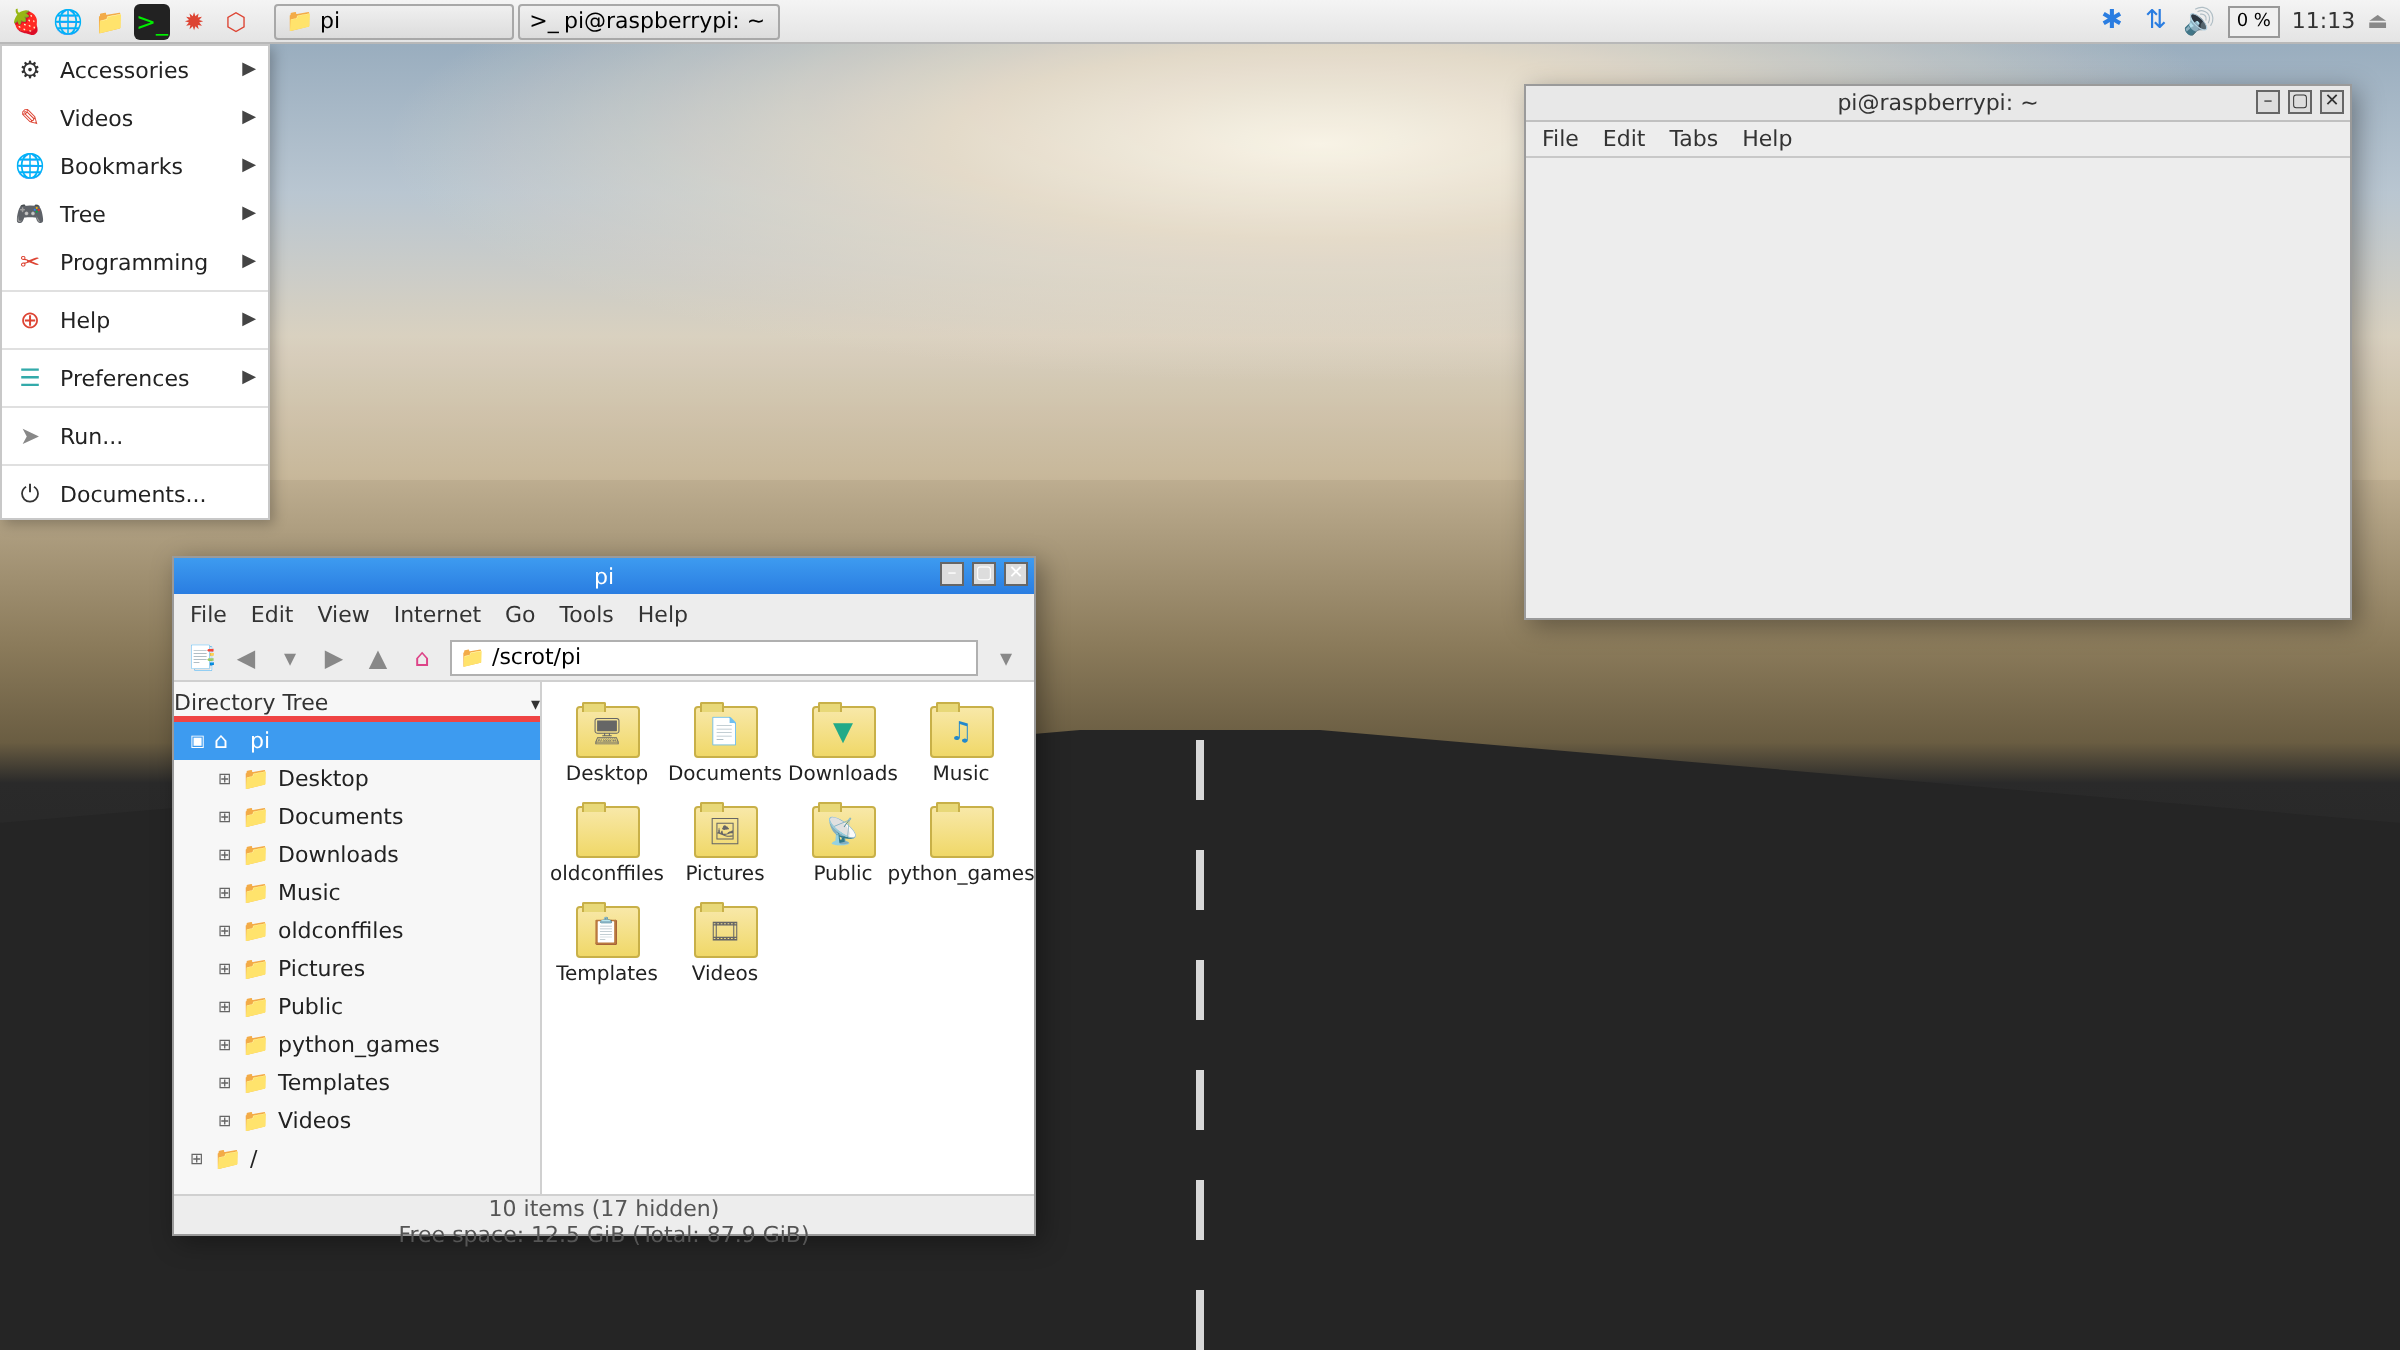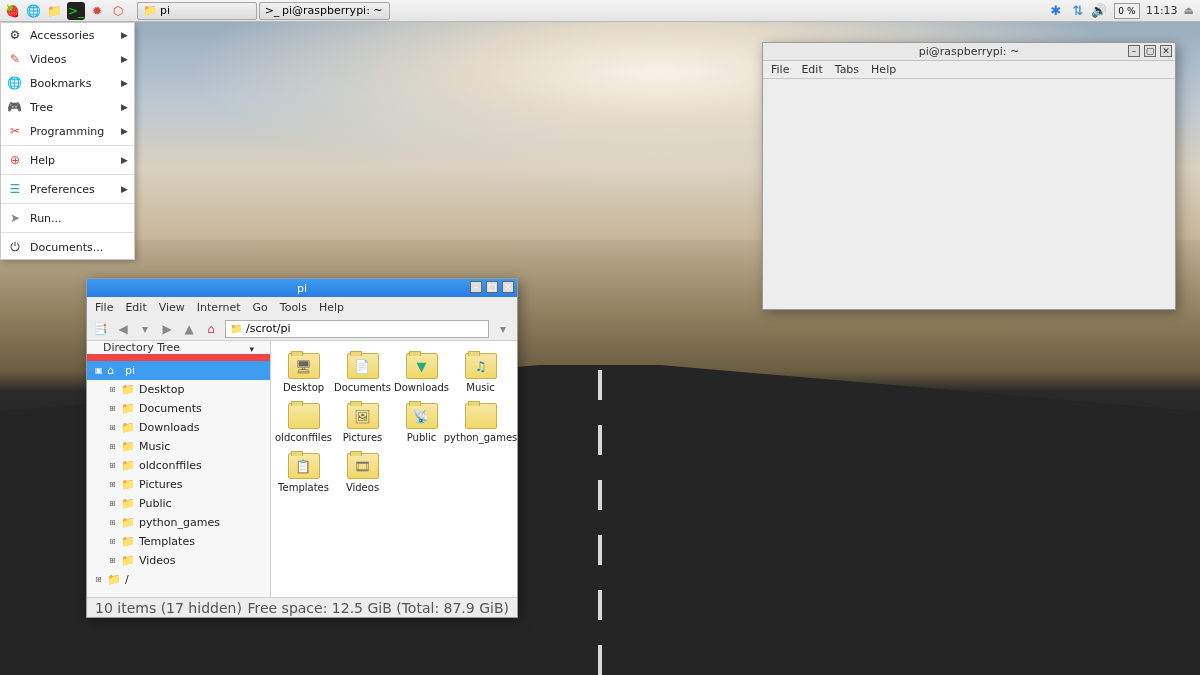--- a/index.html
+++ b/index.html
@@ -32,32 +32,32 @@
 .fm-window { top:278px; left:86px; width:432px; height:340px;}
 .fm-window .win-title { background:linear-gradient(#3d9bf0,#2a7de1); color:#fff;}
 .fm-menubar { height:20px; background:#ededed; display:flex; align-items:center; gap:12px; padding:0 8px; font-size:11px; color:#333;}
 .fm-menubar span { cursor:pointer;}
 .fm-toolbar { height:24px; background:#ededed; border-bottom:1px solid #d0d0d0; display:flex; align-items:center; gap:6px; padding:0 6px;}
 .nav-ico { width:16px; height:16px; color:#888; font-size:12px; display:flex; align-items:center; justify-content:center; cursor:pointer;}
 .addr-bar { flex:1; height:18px; border:1px solid #b0b0b0; background:#fff; display:flex; align-items:center; font-size:11px; padding:0 4px;}
 .addr-ico { width:12px; height:12px; margin-right:4px; font-size:10px;}
 .fm-body { flex:1; display:flex; min-height:0;}
 .fm-side { width:184px; border-right:1px solid #d0d0d0; background:#f7f7f7; font-size:11px; overflow:hidden;}
-.side-head { height:20px; display:flex; align-items:flex-end; justify-content:space-between; padding:0 16px; border-bottom:7px solid #ef4444; color:#333;}
+.side-head { height:20px; display:flex; align-items:flex-end; justify-content:space-between; padding:0 0; border-bottom:3px solid #ef4444; color:#333;}
 .tree-row { height:19px; display:flex; align-items:center; gap:4px; padding-left:8px; cursor:pointer; color:#222;}
 .tree-row.sel { background:#3d9bf0; color:#fff;}
 .tree-row .exp { width:8px; font-size:8px; color:#666;}
 .tree-row.sel .exp { color:#fff;}
 .tree-row .fico { width:14px; font-size:11px;}
 .tree-child { padding-left:22px;}
 .fm-pane { flex:1; background:#fff; padding:8px 4px; display:flex; flex-wrap:wrap; align-content:flex-start; gap:2px;}
 .file-item { width:57px; display:flex; flex-direction:column; align-items:center; gap:3px; padding:4px 1px; cursor:pointer; font-size:10px; color:#222; text-align:center;}
 .folder-ico { width:32px; height:26px; background:linear-gradient(#f8e8a8,#f0d868); border:1px solid #c8b048; border-radius:2px; position:relative; display:flex; align-items:center; justify-content:center; font-size:13px;}
 .folder-ico::before { content:""; position:absolute; top:-3px; left:2px; width:10px; height:4px; background:#e8d878; border:1px solid #c8b048; border-bottom:none; border-radius:1px 1px 0 0;}
-.fm-status { height:20px; border-top:1px solid #d0d0d0; background:#ededed; display:flex; align-items:center; justify-content:space-between; padding:0 8px; font-size:14px; color:#555;}
+.fm-status { height:20px; border-top:1px solid #d0d0d0; background:#ededed; display:flex; align-items:center; justify-content:space-between; padding:0 8px; font-size:11px; color:#555;flex-direction:column;}
 
 .term-window { top:42px; left:762px; width:414px; height:268px;}
 .term-window .win-title { background:#e8e8e8; color:#333; border-bottom:1px solid #c0c0c0;}
 .term-menubar { height:18px; background:#ededed; display:flex; align-items:center; gap:12px; padding:0 8px; font-size:11px; color:#333; border-bottom:1px solid #c8c8c8;}
 .term-menubar span{cursor:pointer;}
 .term-body { flex:1; background:#000; margin:3px; padding:2px 4px; font-family:"DejaVu Sans Mono",monospace; font-size:10px; line-height:13px; overflow:hidden;}
 .t-green{color:#4dd84d;} .t-blue{color:#5a9ef0;} .t-white{color:#ddd;}
 .cursor { display:inline-block; width:6px; height:11px; background:#ddd;}
 </style>
 </head>

